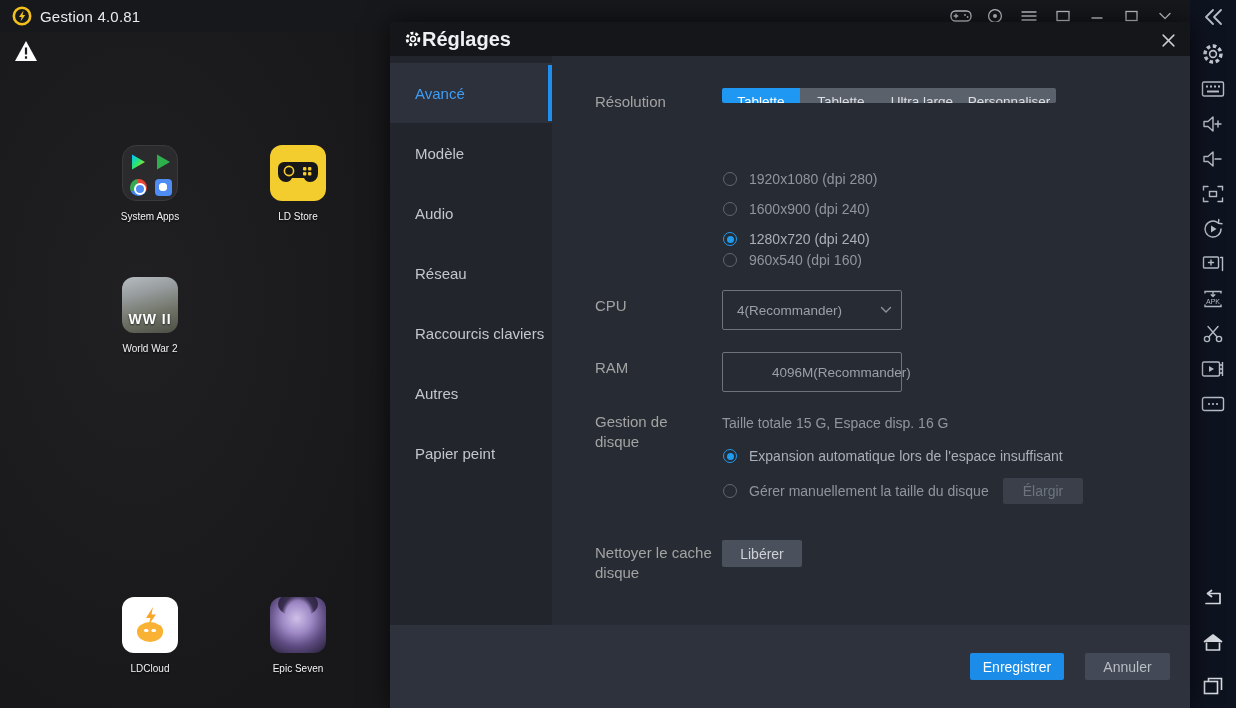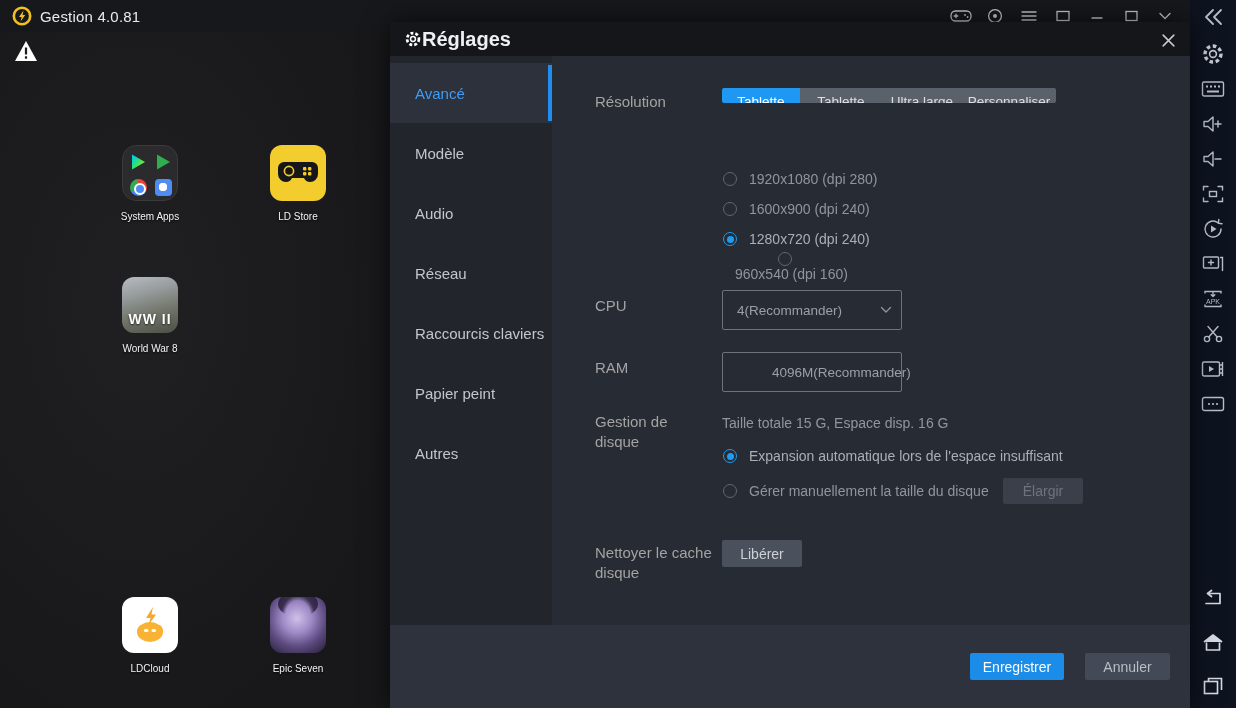--- a/index.html
+++ b/index.html
@@ -315,21 +315,21 @@
           </g>
         </svg>
       </div>
       <div class="lbl">LD Store</div>
     </div>
 
     <div class="dapp" style="left:95px; top:245px;">
       <div class="ic ic-ww2">
         <span class="ww2t">WW II</span>
       </div>
-      <div class="lbl">World War 8</div>
+      <div class="lbl">World War 2</div>
     </div>
 
     <div class="dapp" style="left:95px; top:565px;">
       <div class="ic ic-ldcloud">
         <svg width="42" height="40" viewBox="0 0 42 40">
           <polygon points="24,2 17,13 21.5,13 19.5,20 27,9.5 22.5,9.5" fill="#f9a62a"></polygon>
           <path d="M8 27 a13 10 0 0 1 26 0 a13 10 0 0 1 -26 0z" fill="#f9b234"></path>
           <path d="M8 27 a13 10 0 0 1 3-6.5 l20-.5 a13 10 0 0 1 3 7z" fill="#f9b234"></path>
           <rect x="15" y="24" width="4.5" height="3" rx="1.5" fill="#fff"></rect>
           <rect x="22.5" y="24" width="4.5" height="3" rx="1.5" fill="#fff"></rect>
@@ -368,24 +368,24 @@
       <div class="side-item">
           <span>Audio</span>
         </div>
       <div class="side-item">
           <span>Réseau</span>
         </div>
       <div class="side-item">
           <span>Raccourcis claviers</span>
         </div>
       <div class="side-item">
+          <span>Autres</span>
+        </div>
+      <div class="side-item">
           <span>Papier peint</span>
-        </div>
-      <div class="side-item">
-          <span>Autres</span>
         </div>
     </div>
 
     <div class="dlg-content">
 
       <span class="row-label" style="left:43px; top:37px;">Résolution</span>
       <div class="tabs">
         <div class="tab active" style="width:78px">
             <span>Tablette</span>
           </div>
@@ -405,21 +405,21 @@
         <span class="radio-lbl">1920x1080  (dpi 280)</span>
       </div>
       <div class="radio-row" style="left:171px; top:145px;">
         <span class="radio"></span>
         <span class="radio-lbl">1600x900  (dpi 240)</span>
       </div>
       <div class="radio-row" style="left:171px; top:175px;">
         <span class="radio checked"></span>
         <span class="radio-lbl bright">1280x720  (dpi 240)</span>
       </div>
-      <div class="radio-row" style="left:171px; top:196px;flex-direction:column;">
+      <div class="radio-row" style="left:171px; top:196px;">
         <span class="radio"></span>
         <span class="radio-lbl">960x540  (dpi 160)</span>
       </div>
 
       <span class="row-label" style="left:43px; top:241px;">CPU</span>
       <div class="dropdown" style="left:170px; top:234px;">
         <span class="dd-val">4(Recommander)</span>
         <svg class="dd-arrow" width="12" height="8" viewBox="0 0 12 8" fill="none" stroke="#8d939c" stroke-width="1.4" stroke-linecap="round">
             <path d="M1.5 1.5 L6 6 L10.5 1.5"></path>
           </svg>

